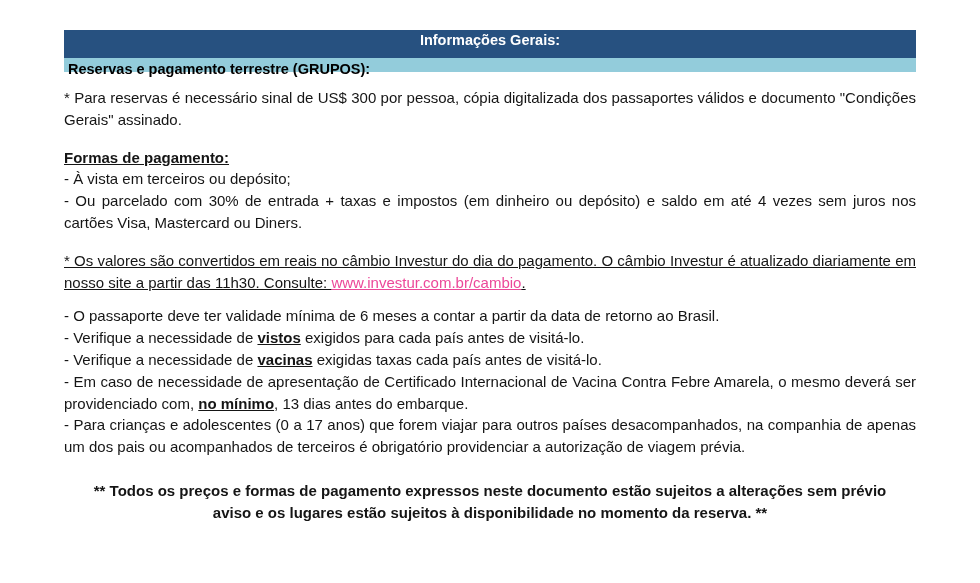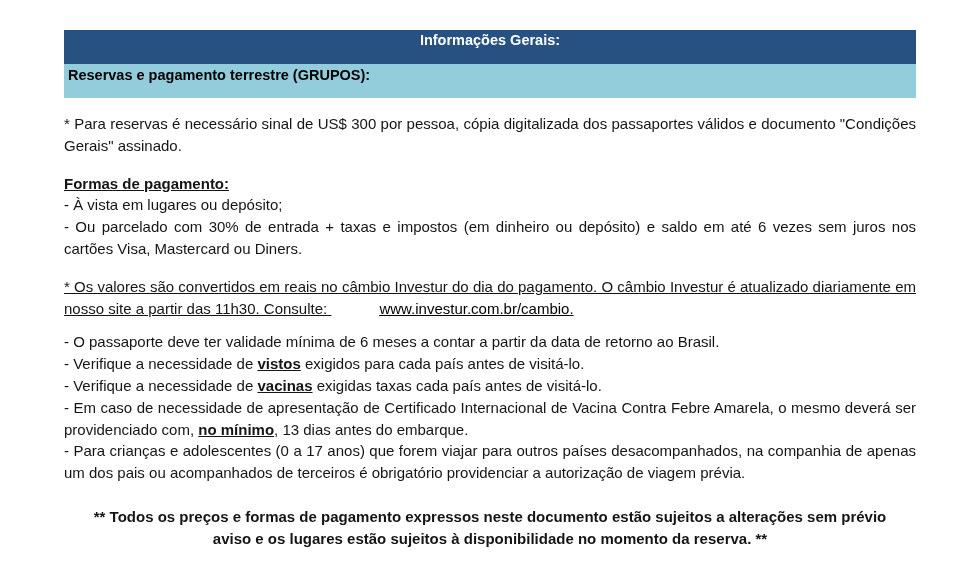--- a/index.html
+++ b/index.html
@@ -14,48 +14,47 @@
   }
   .page {
     padding: 30px 64px 0 64px;
   }
   .bar-dark {
     background: #275180;
     color: #ffffff;
     font-weight: bold;
     text-align: center;
     font-size: 14.5px;
-    height: 34px;
+    height: 28px;
     line-height: 20px;
   }
   .bar-light {
     background: #93ccdb;
     color: #000000;
     font-weight: bold;
     font-size: 14.5px;
-    height: 34px;
+    height: 14px;
     line-height: 22px;
     padding: 0 4px;
     box-sizing: border-box;
   }
   .para {
     margin: 0;
     line-height: 21.8px;
     text-align: justify;
   }
   .mt-small { margin-top: 15px; }
   .mt-gap   { margin-top: 16px; text-decoration: underline; }
   .bold { font-weight: bold; }
   .b { font-weight: bold; }
   .u { text-decoration: underline; }
   a.link, .link {
-    color: #000000;
+    color: #ec4899;
     text-decoration: underline;
     cursor: pointer;
-    margin-left: 48px;
   }
   .bar-obs { margin-top: 35px; }
   .obs-list { margin-top: 12px; }
   .footer {
     margin-top: 22px;
     font-weight: bold;
     text-align: center;
     line-height: 22.5px;
     padding: 0 12px;
   }
@@ -66,23 +65,23 @@
 <div class="page">
 
   <div class="bar-dark">Informações Gerais:</div>
 
   <div class="bar-light">Reservas e pagamento terrestre (GRUPOS):</div>
 
   <p class="para mt-small">* Para reservas é necessário sinal de US$ 300 por pessoa, cópia digitalizada dos passaportes válidos e documento "Condições Gerais" assinado.</p>
 
   <p class="para bold mt-gap">Formas de pagamento:</p>
 
-  <p class="para">- À vista em lugares ou depósito;</p>
+  <p class="para">- À vista em terceiros ou depósito;</p>
 
-  <p class="para">- Ou parcelado com 30% de entrada + taxas e impostos (em dinheiro ou depósito) e saldo em até 6 vezes sem juros nos cartões Visa, Mastercard ou Diners.</p>
+  <p class="para">- Ou parcelado com 30% de entrada + taxas e impostos (em dinheiro ou depósito) e saldo em até 4 vezes sem juros nos cartões Visa, Mastercard ou Diners.</p>
 
   <p class="para mt-gap"><span>* Os valores são convertidos em reais no câmbio Investur do dia do pagamento. O câmbio Investur é atualizado diariamente em nosso site a partir das 11h30. Consulte: </span><a class="link">www.investur.com.br/cambio</a><span>.</span></p>
 
 
   <div class="obs-list">
       <p class="para"><span>- O passaporte deve ter validade mínima de 6 meses a contar a partir da data de retorno ao Brasil.</span></p>
       <p class="para"><span>- Verifique a necessidade de </span><span class="b u">vistos</span><span> exigidos para cada país antes de visitá-lo.</span></p>
       <p class="para"><span>- Verifique a necessidade de </span><span class="b u">vacinas</span><span> exigidas taxas cada país antes de visitá-lo.</span></p>
       <p class="para"><span>- Em caso de necessidade de apresentação de Certificado Internacional de Vacina Contra Febre Amarela, o mesmo deverá ser providenciado com, </span><span class="b u">no mínimo</span><span>, 13 dias antes do embarque.</span></p>
       <p class="para"><span>- Para crianças e adolescentes (0 a 17 anos) que forem viajar para outros países desacompanhados, na companhia de apenas um dos pais ou acompanhados de terceiros é obrigatório providenciar a autorização de viagem prévia.</span></p>

